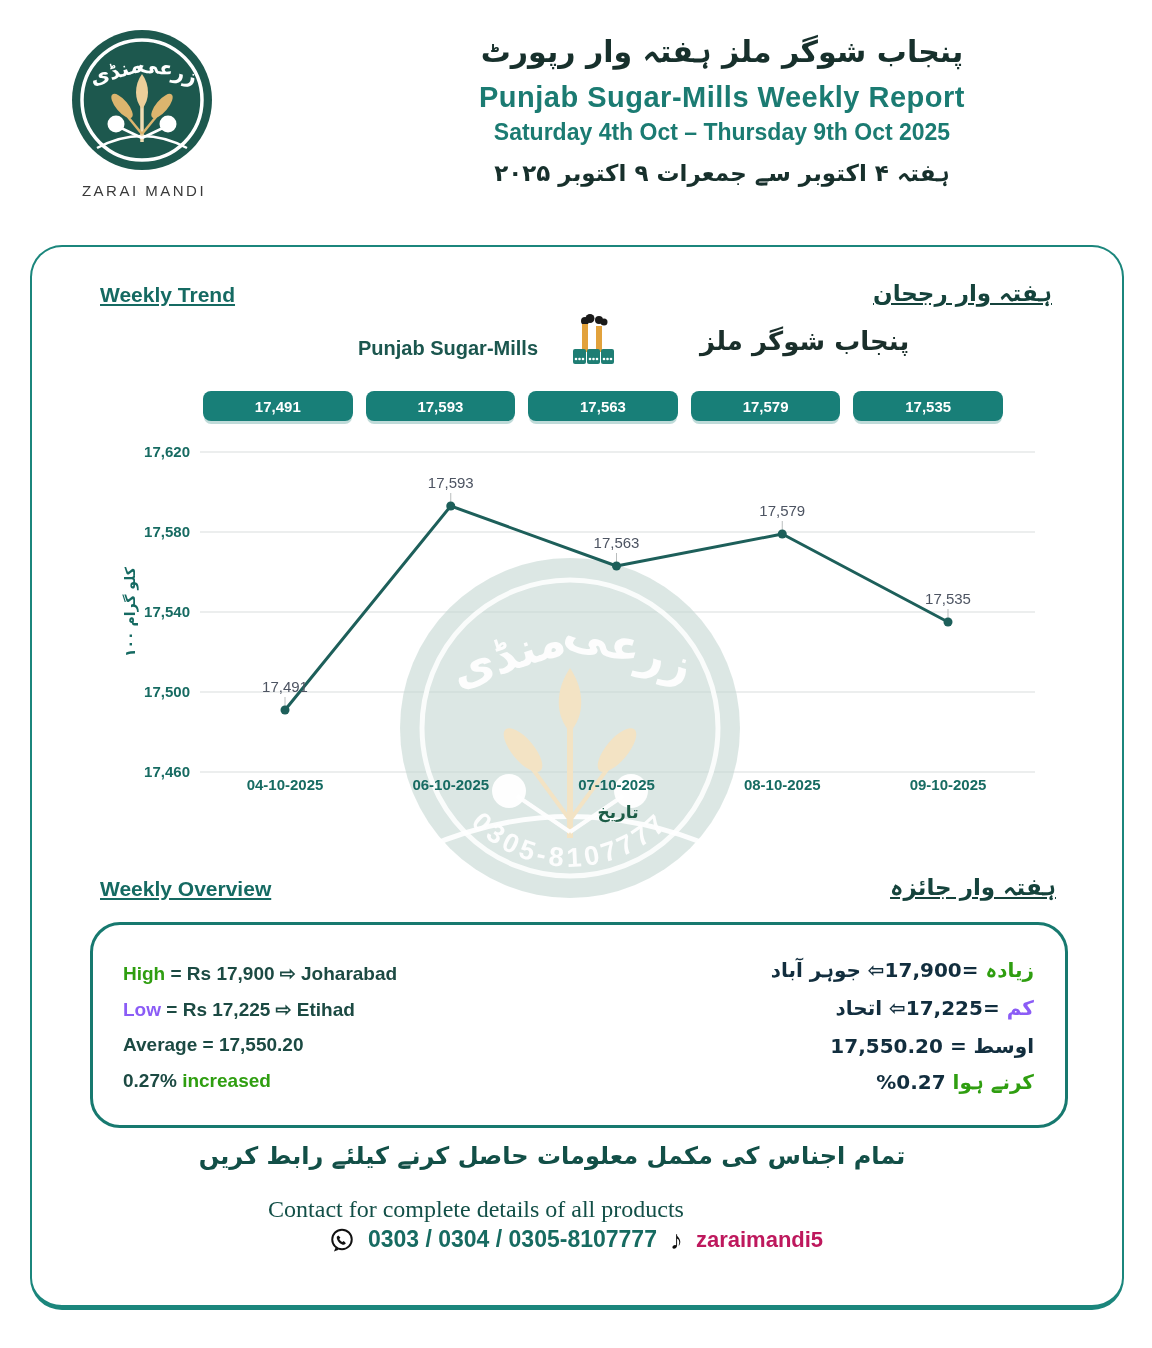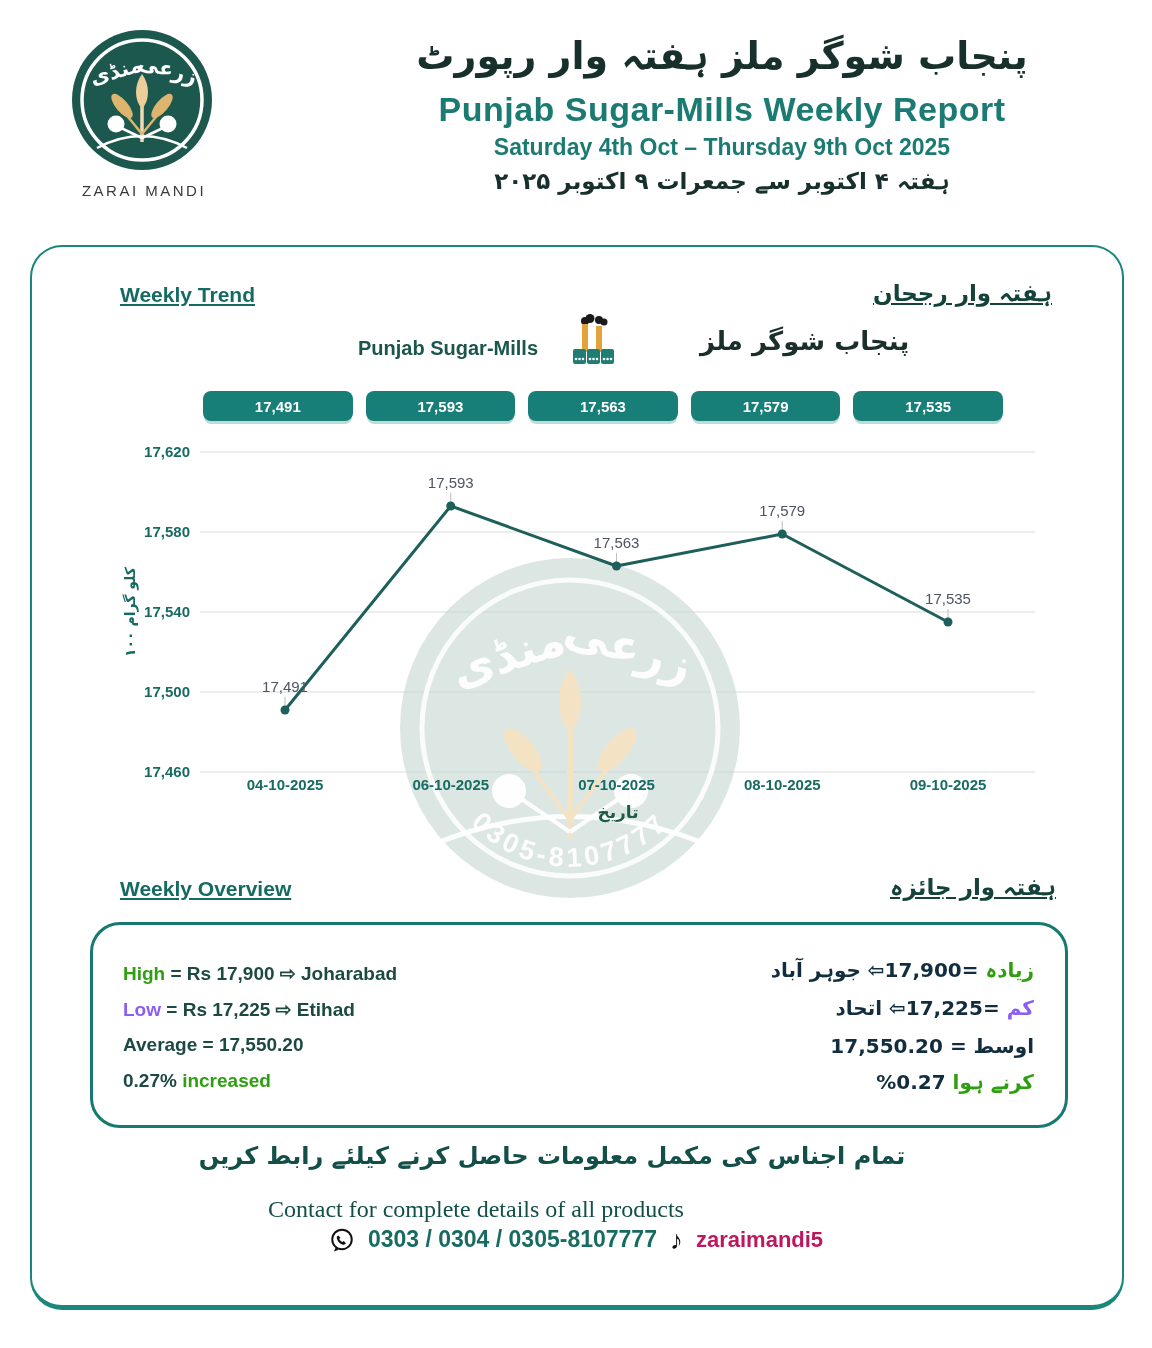--- a/index.html
+++ b/index.html
@@ -4,28 +4,28 @@
 <style>
   html,body{margin:0;padding:0;background:#ffffff;}
   .page{position:relative;width:1152px;height:1348px;background:#fff;overflow:hidden;
         font-family:"Liberation Sans",sans-serif;}
   .abs{position:absolute;}
   .urdu{font-family:"DejaVu Sans",sans-serif;}
   
   .brand-name{left:64px;top:182px;width:160px;text-align:center;font-size:15px;
       letter-spacing:2.5px;color:#3a3a3a;font-weight:500;}
   .title-block{left:292px;top:34px;width:860px;text-align:center;}
-  .title-urdu{font-size:38px;font-weight:bold;color:#17302c;}
-  .title-en{font-size:34px;font-weight:bold;color:#1b7b72;margin-top:12px;letter-spacing:.5px;}
+  .title-urdu{font-size:30px;font-weight:bold;color:#17302c;}
+  .title-en{font-size:29px;font-weight:bold;color:#1b7b72;margin-top:12px;letter-spacing:.5px;}
   .date-en{font-size:23px;font-weight:600;color:#1b7b72;margin-top:5px;}
-  .date-urdu{font-size:23px;font-weight:bold;color:#17302c;margin-top:7px;}
+  .date-urdu{font-size:23px;font-weight:bold;color:#17302c;margin-top:14px;}
   
   .card{left:30px;top:245px;width:1090px;height:1058px;border:2px solid #1b867c;
         border-bottom-width:5px;border-radius:32px;background:transparent;}
-  .section-heading{font-size:21px;font-weight:800;color:#156a62;text-decoration:underline;margin-left:20px;}
+  .section-heading{font-size:21px;font-weight:800;color:#156a62;text-decoration:underline;}
   .section-heading-urdu{font-size:23px;font-weight:bold;color:#15433c;text-decoration:underline;}
   .legend-en{font-size:20px;font-weight:800;color:#1b564e;}
   .legend-urdu{font-size:26px;font-weight:bold;color:#1a2f2b;}
   .badges{left:203px;top:391px;width:800px;display:flex;gap:13px;}
   .badge{flex:1;height:30px;border-radius:8px;background:#187f78;color:#fff;font-weight:bold;
          font-size:15px;display:flex;align-items:center;justify-content:center;
          box-shadow:0 4px 0 -1px rgba(24,127,120,.28);}
   
   .ytick,.xtick{font-family:"Liberation Sans",sans-serif;font-size:15px;font-weight:bold;fill:#176b62;}
   .plabel{font-family:"Liberation Sans",sans-serif;font-size:15px;fill:#4d5462;}

